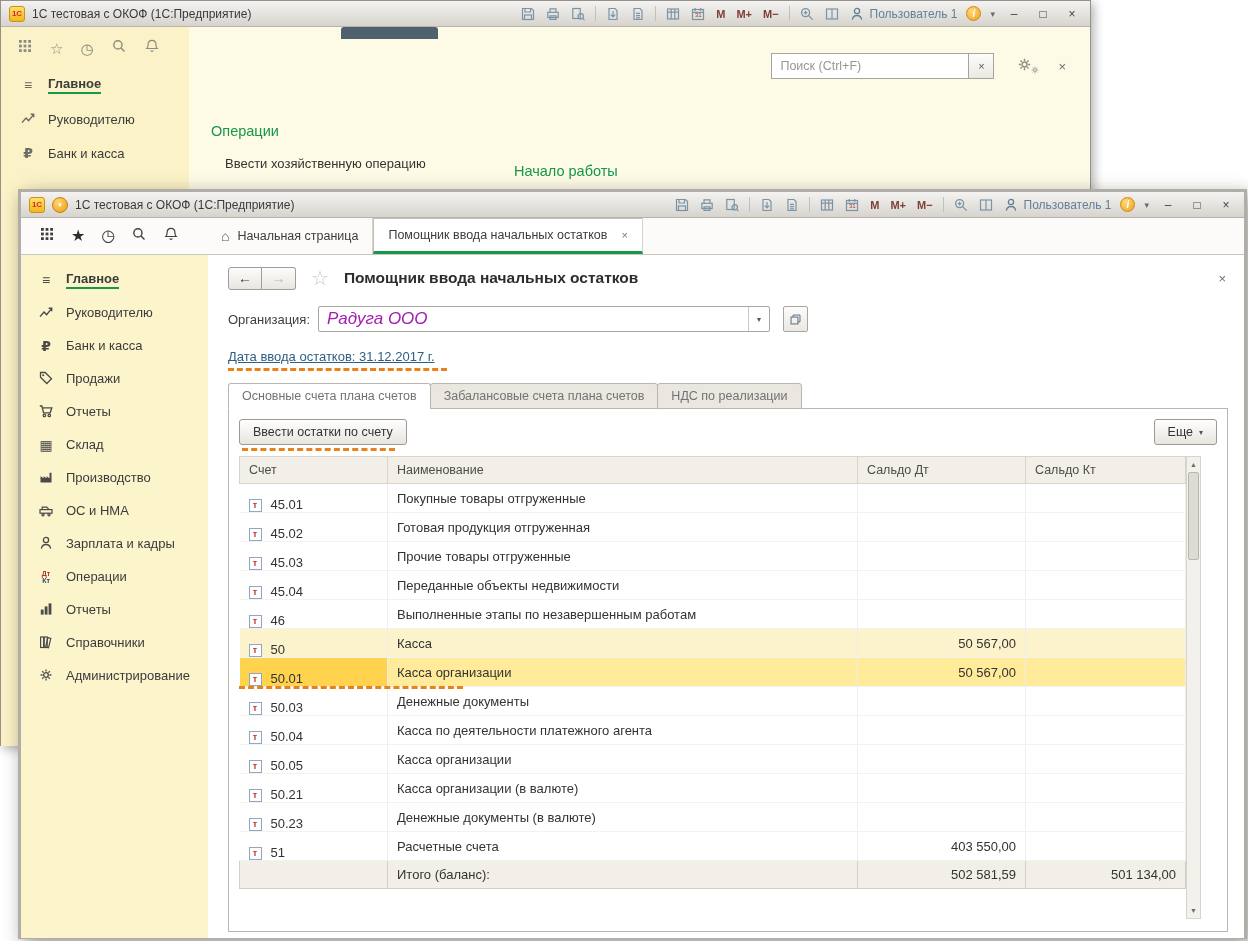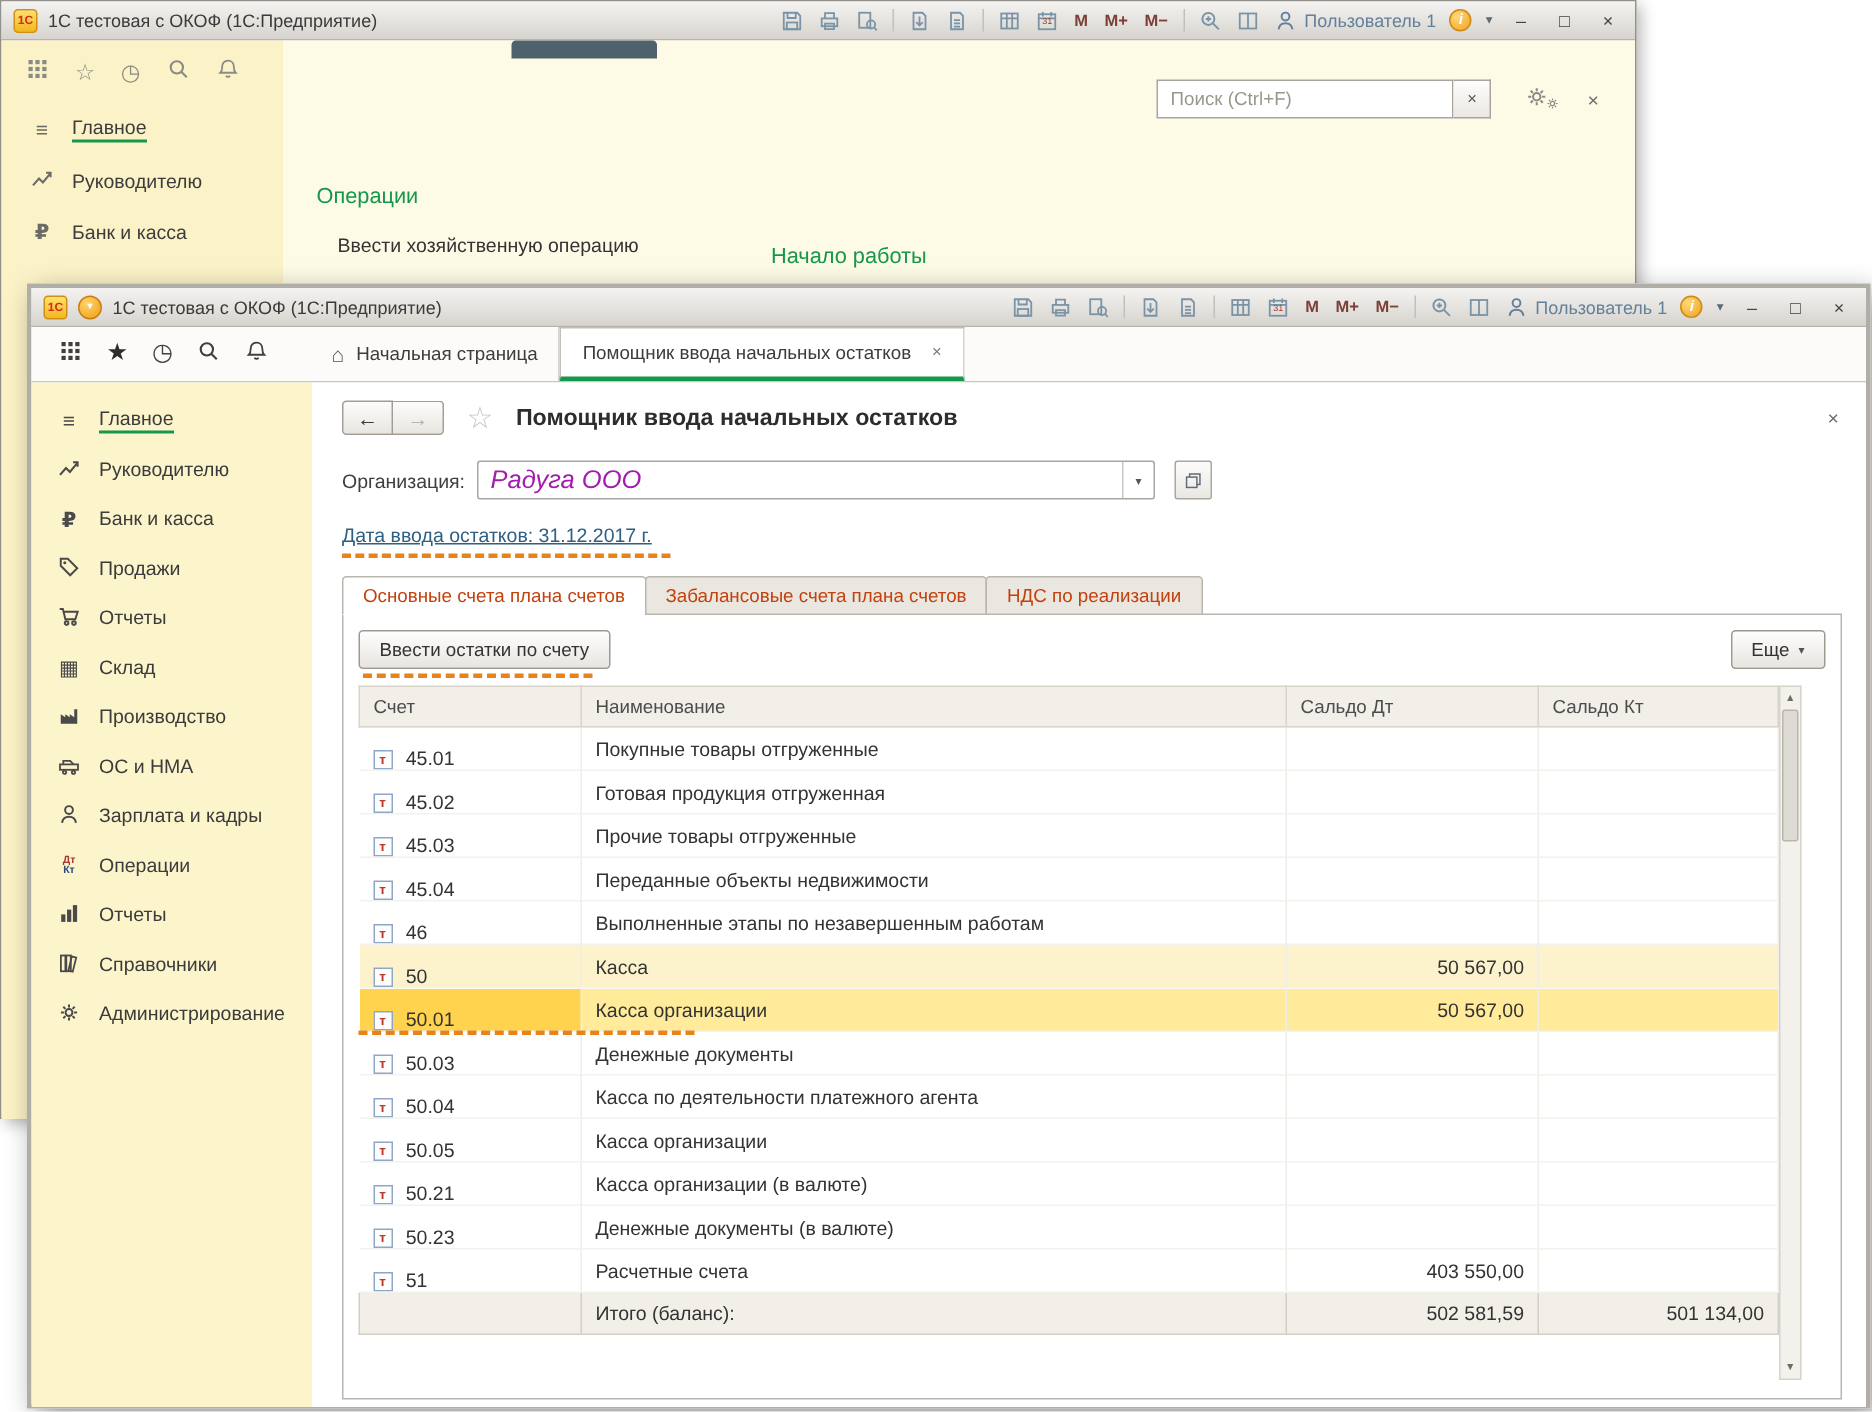--- a/index.html
+++ b/index.html
@@ -54,21 +54,21 @@
   
   .bw { left:0; top:0; width:1091px; height:746px; border:1px solid #94908a; box-shadow:3px 3px 10px rgba(0,0,0,.3); }
   .bw-body { display:flex; height:719px; }
   .bw-side { width:188px; background:#fbf2c7; flex:none; }
   .quickicons { display:flex; align-items:center; gap:17px; padding:11px 0 10px 16px; color:#8b8b85; }
   .quickicons .glyph { font-size:15px; line-height:1; }
   .quickicons svg { width:16px; height:16px; }
   .bw-menu .item { display:flex; align-items:center; gap:10px; padding:8px 6px 8px 17px; font-size:13px; color:#3c3c3c; }
   .bw-menu .ic { width:20px; text-align:center; color:#6a6a66; font-size:14px; }
   .bw-menu .ic svg { width:16px; height:16px; }
-  .green-underline { border-bottom:2px solid #16974b; padding-bottom:1px; }
+  .green-underline { border-bottom:2px solid #16974b; padding-bottom:1px;font-weight:bold; }
   .bw-content { flex:1; background:#fdfae6; position:relative; }
   .dark-tab { position:absolute; left:152px; top:0; width:97px; height:12px; background:#4e616c; border-radius:3px 3px 0 0; }
   .search-row { position:absolute; top:26px; right:24px; display:flex; align-items:center; }
   .search-input {
     width:198px; height:26px; border:1px solid #a8a49d; background:#fff;
     font-size:12.5px; color:#555; padding:0 8px; outline:none;
     font-family:"Liberation Sans","DejaVu Sans",sans-serif;
   }
   .search-input::placeholder { color:#9a978f; }
   .search-clear {
@@ -125,21 +125,21 @@
   .sqbtn { width:25px; height:26px; border:1px solid #aaa69f; border-radius:2px; background:linear-gradient(#fdfcfb,#ebe8e2);
     display:flex; align-items:center; justify-content:center; margin-left:5px; color:#5b6b79; }
   .sqbtn svg { width:13px; height:13px; }
 
   .date-row { margin:15px 0 0 20px; }
   .date-link { font-size:13px; color:#2e6084; text-decoration:underline; }
   .ann { border-top:3px dashed #e8831c; }
   .ann-date { width:219px; margin:3px 0 0 20px; }
 
   .stabs { display:flex; margin:12px 0 0 20px; position:relative; z-index:2; }
-  .stab { height:26px; display:flex; align-items:center; padding:0 13px; font-size:12.5px; color:#c2410c;
+  .stab { height:26px; display:flex; align-items:center; padding:0 13px; font-size:12.5px; color:#737373;
     border:1px solid #bab6af; background:#eae7e0; border-radius:3px 3px 0 0; margin-right:-1px; }
   .stab.active { background:#fff; border-bottom:1px solid #fff; }
 
   .panel { margin:-1px 16px 0 20px; border:1px solid #bab6af; background:#fff; height:524px; position:relative; padding:10px 10px 0 10px; }
   .cmdrow { display:flex; align-items:center; }
   .btn { height:26px; border:1px solid #9e9a92; border-radius:3px; background:linear-gradient(#fefefe,#e8e5df);
     font-size:12.5px; color:#333; padding:0 13px; display:flex; align-items:center; gap:6px; }
   .btn.more { margin-left:auto; }
   .btn .dd { font-size:8px; color:#555; }
   .ann-btn { position:absolute; left:13px; top:39px; width:153px; }

